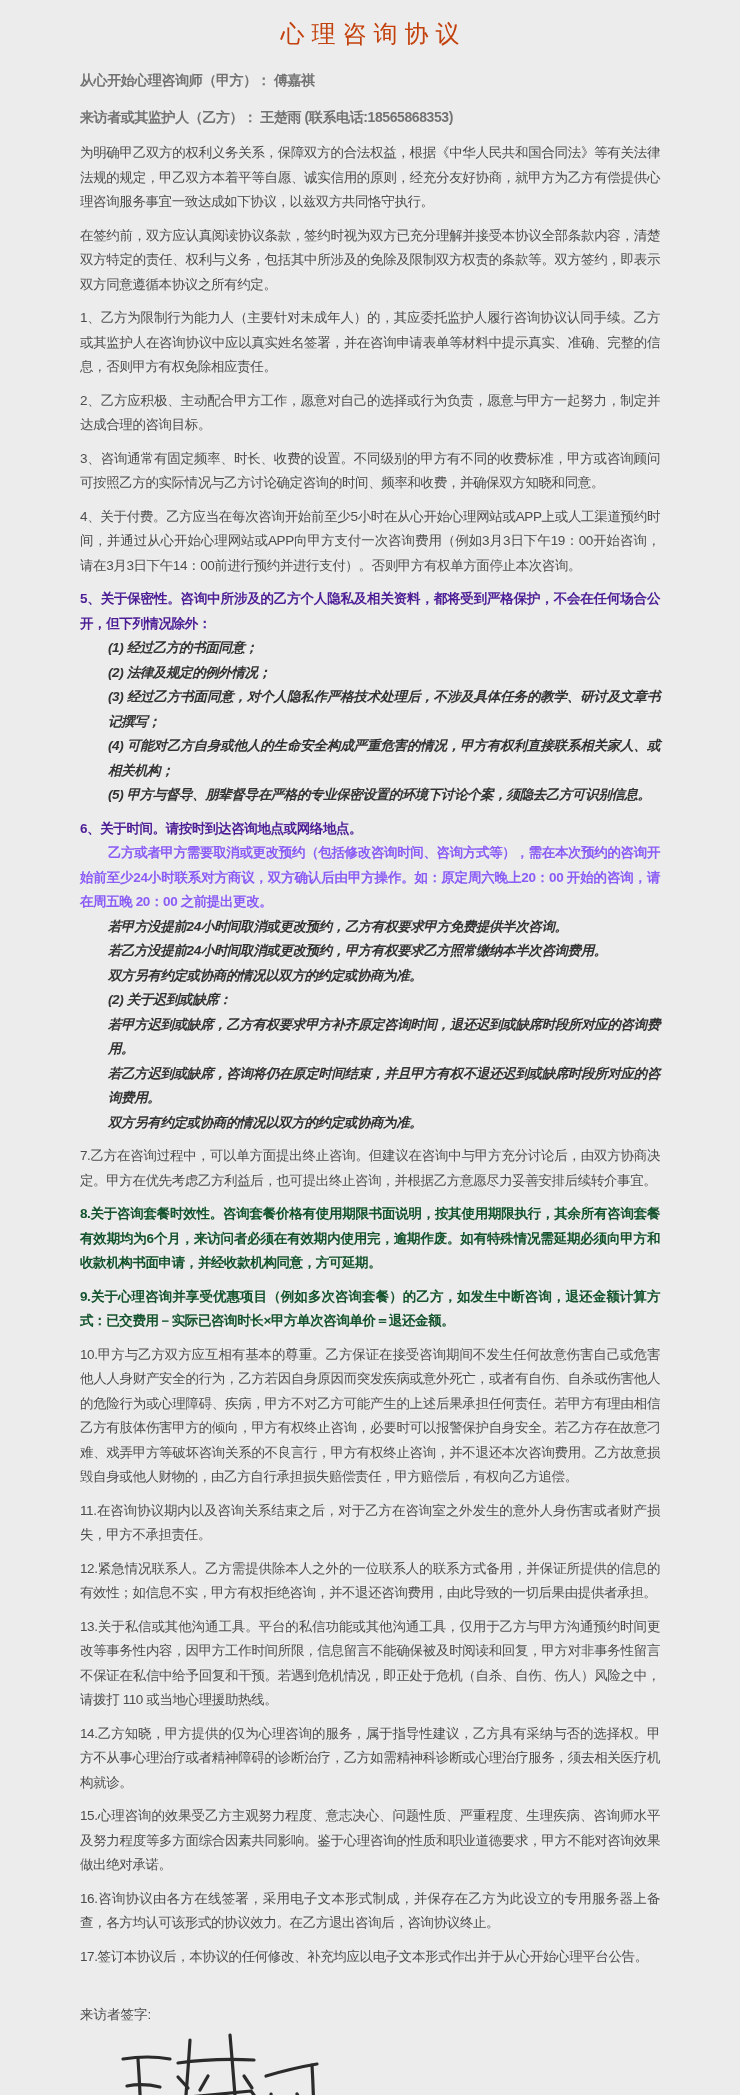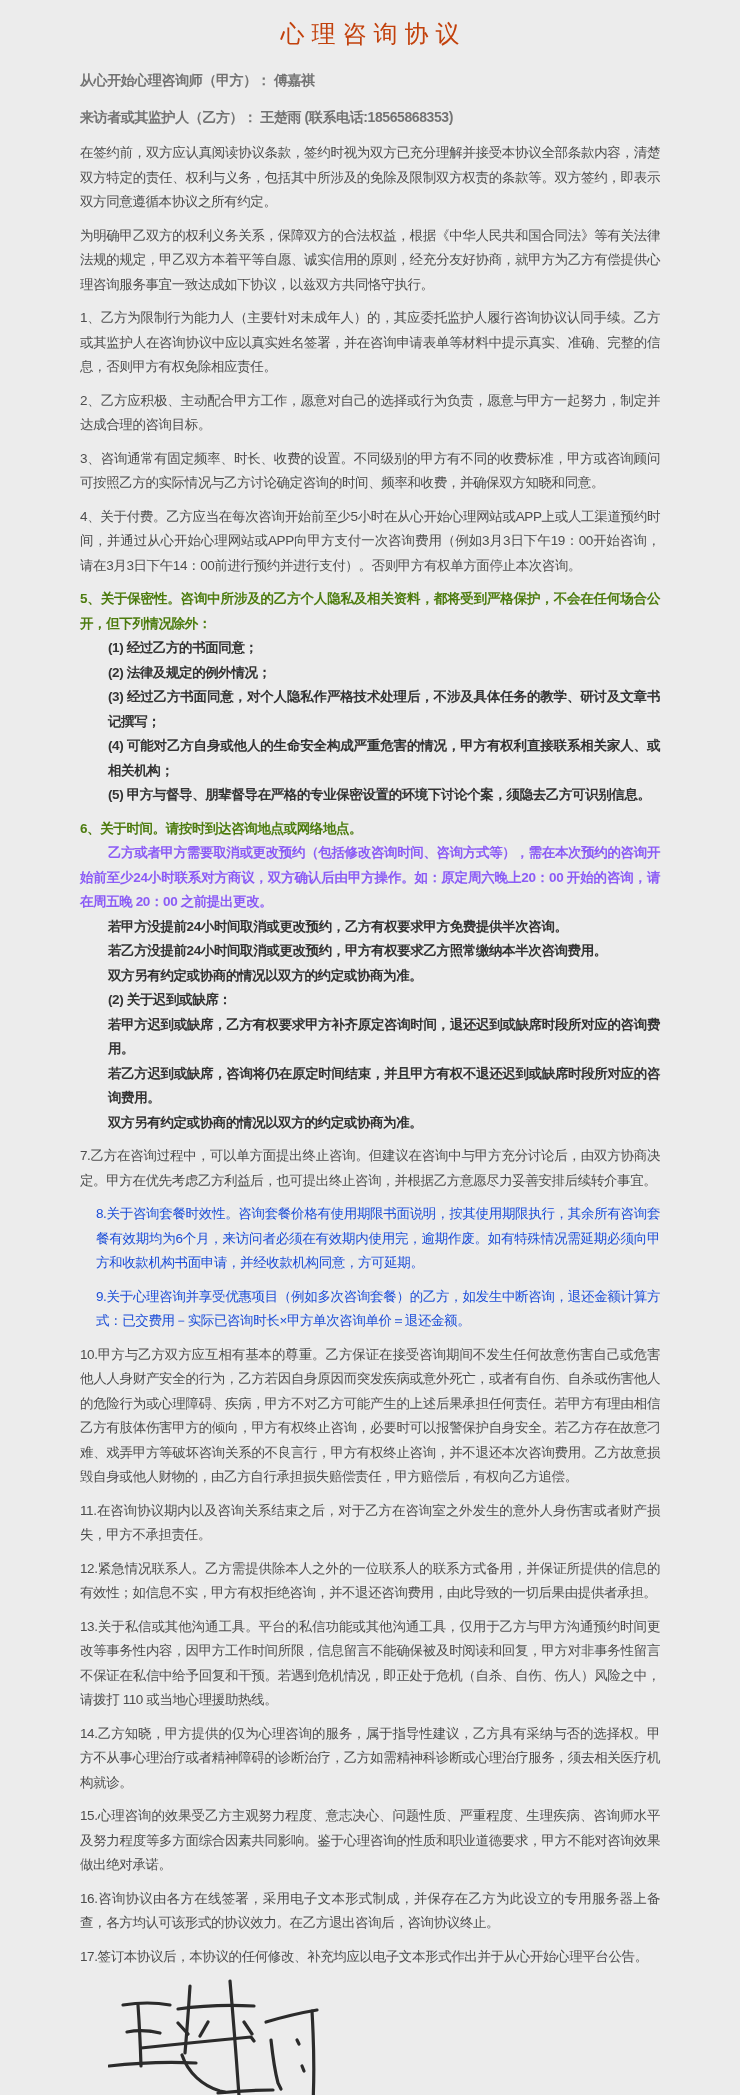--- a/index.html
+++ b/index.html
@@ -13,44 +13,44 @@
   .doc-title{
     font-size:24px;font-weight:400;color:#c2410c;
     text-align:center;letter-spacing:7px;padding-left:7px;
     margin:8px 0 18px 0;
   }
   .blk{
     font-size:13.5px;line-height:24.5px;letter-spacing:-0.4px;
     text-align:justify;margin:9px 0;
   }
   .blk.party{font-weight:bold;color:#737373;font-size:14px;margin:12px 0;}
-  .blk.b{font-weight:normal;color:#1d4ed8;margin-left:16px;}
-  .blk.b0{font-weight:bold;color:#4d7c0f;margin-bottom:0;}
-  .blk.sb{font-weight:bold;color:#333;padding-left:28px;margin:0;}
+  .blk.b{font-weight:bold;color:#14532d;}
+  .blk.b0{font-weight:bold;color:#4c1d95;margin-bottom:0;}
+  .blk.sb{font-weight:bold;color:#333;padding-left:28px;margin:0;font-style:italic;}
   .blk.tib{font-weight:bold;color:#8b5cf6;text-indent:28px;margin:0;}
   .sig-label{
     font-size:13.5px;line-height:24.5px;color:#4d4d4d;
     margin:34px 0 4px 0;
   }
   .sig-wrap{margin-left:28px;height:150px;}
   .sig-wrap svg{display:block;}
 </style>
 </head>
 <body>
 
 <div class="page">
 
   <h1 class="doc-title">心理咨询协议</h1>
 
   <div>
 
   <p class="blk party">从心开始心理咨询师（甲方）： 傅嘉祺</p>
       <p class="blk party">来访者或其监护人（乙方）： 王楚雨 (联系电话:18565868353)</p>
+      <p class="blk p">为明确甲乙双方的权利义务关系，保障双方的合法权益，根据《中华人民共和国合同法》等有关法律法规的规定，甲乙双方本着平等自愿、诚实信用的原则，经充分友好协商，就甲方为乙方有偿提供心理咨询服务事宜一致达成如下协议，以兹双方共同恪守执行。</p>
       <p class="blk p">在签约前，双方应认真阅读协议条款，签约时视为双方已充分理解并接受本协议全部条款内容，清楚双方特定的责任、权利与义务，包括其中所涉及的免除及限制双方权责的条款等。双方签约，即表示双方同意遵循本协议之所有约定。</p>
-      <p class="blk p">为明确甲乙双方的权利义务关系，保障双方的合法权益，根据《中华人民共和国合同法》等有关法律法规的规定，甲乙双方本着平等自愿、诚实信用的原则，经充分友好协商，就甲方为乙方有偿提供心理咨询服务事宜一致达成如下协议，以兹双方共同恪守执行。</p>
       <p class="blk p">1、乙方为限制行为能力人（主要针对未成年人）的，其应委托监护人履行咨询协议认同手续。乙方或其监护人在咨询协议中应以真实姓名签署，并在咨询申请表单等材料中提示真实、准确、完整的信息，否则甲方有权免除相应责任。</p>
       <p class="blk p">2、乙方应积极、主动配合甲方工作，愿意对自己的选择或行为负责，愿意与甲方一起努力，制定并达成合理的咨询目标。</p>
       <p class="blk p">3、咨询通常有固定频率、时长、收费的设置。不同级别的甲方有不同的收费标准，甲方或咨询顾问可按照乙方的实际情况与乙方讨论确定咨询的时间、频率和收费，并确保双方知晓和同意。</p>
       <p class="blk p">4、关于付费。乙方应当在每次咨询开始前至少5小时在从心开始心理网站或APP上或人工渠道预约时间，并通过从心开始心理网站或APP向甲方支付一次咨询费用（例如3月3日下午19：00开始咨询， 请在3月3日下午14：00前进行预约并进行支付）。否则甲方有权单方面停止本次咨询。</p>
       <p class="blk b0">5、关于保密性。咨询中所涉及的乙方个人隐私及相关资料，都将受到严格保护，不会在任何场合公开，但下列情况除外：</p>
       <p class="blk sb">(1) 经过乙方的书面同意；</p>
       <p class="blk sb">(2) 法律及规定的例外情况；</p>
       <p class="blk sb">(3) 经过乙方书面同意，对个人隐私作严格技术处理后，不涉及具体任务的教学、研讨及文章书记撰写；</p>
       <p class="blk sb">(4) 可能对乙方自身或他人的生命安全构成严重危害的情况，甲方有权利直接联系相关家人、或相关机构；</p>
       <p class="blk sb">(5) 甲方与督导、朋辈督导在严格的专业保密设置的环境下讨论个案，须隐去乙方可识别信息。</p>
@@ -69,20 +69,21 @@
       <p class="blk p">10.甲方与乙方双方应互相有基本的尊重。乙方保证在接受咨询期间不发生任何故意伤害自己或危害他人人身财产安全的行为，乙方若因自身原因而突发疾病或意外死亡，或者有自伤、自杀或伤害他人的危险行为或心理障碍、疾病，甲方不对乙方可能产生的上述后果承担任何责任。若甲方有理由相信乙方有肢体伤害甲方的倾向，甲方有权终止咨询，必要时可以报警保护自身安全。若乙方存在故意刁难、戏弄甲方等破坏咨询关系的不良言行，甲方有权终止咨询，并不退还本次咨询费用。乙方故意损毁自身或他人财物的，由乙方自行承担损失赔偿责任，甲方赔偿后，有权向乙方追偿。</p>
       <p class="blk p">11.在咨询协议期内以及咨询关系结束之后，对于乙方在咨询室之外发生的意外人身伤害或者财产损失，甲方不承担责任。</p>
       <p class="blk p">12.紧急情况联系人。乙方需提供除本人之外的一位联系人的联系方式备用，并保证所提供的信息的有效性；如信息不实，甲方有权拒绝咨询，并不退还咨询费用，由此导致的一切后果由提供者承担。</p>
       <p class="blk p">13.关于私信或其他沟通工具。平台的私信功能或其他沟通工具，仅用于乙方与甲方沟通预约时间更改等事务性内容，因甲方工作时间所限，信息留言不能确保被及时阅读和回复，甲方对非事务性留言不保证在私信中给予回复和干预。若遇到危机情况，即正处于危机（自杀、自伤、伤人）风险之中，请拨打 110 或当地心理援助热线。</p>
       <p class="blk p">14.乙方知晓，甲方提供的仅为心理咨询的服务，属于指导性建议，乙方具有采纳与否的选择权。甲方不从事心理治疗或者精神障碍的诊断治疗，乙方如需精神科诊断或心理治疗服务，须去相关医疗机构就诊。</p>
       <p class="blk p">15.心理咨询的效果受乙方主观努力程度、意志决心、问题性质、严重程度、生理疾病、咨询师水平及努力程度等多方面综合因素共同影响。鉴于心理咨询的性质和职业道德要求，甲方不能对咨询效果做出绝对承诺。</p>
       <p class="blk p">16.咨询协议由各方在线签署，采用电子文本形式制成，并保存在乙方为此设立的专用服务器上备查，各方均认可该形式的协议效力。在乙方退出咨询后，咨询协议终止。</p>
       <p class="blk p">17.签订本协议后，本协议的任何修改、补充均应以电子文本形式作出并于从心开始心理平台公告。</p>
     </div>
 
+  <p class="sig-label">来访者签字:</p>
 
   <div class="sig-wrap" aria-label="signature">
     <svg width="225" height="150" viewBox="0 0 225 150">
       <g fill="none" stroke="#2b2b2b" stroke-width="3.2" stroke-linecap="round" stroke-linejoin="round">
 
         <path d="M15,27 Q40,23 62,27"></path>
         <path d="M30,27 Q32,55 33,88"></path>
         <path d="M19,54 Q35,51 52,55"></path>
         <path d="M1,88 Q45,83 88,85"></path>
 

